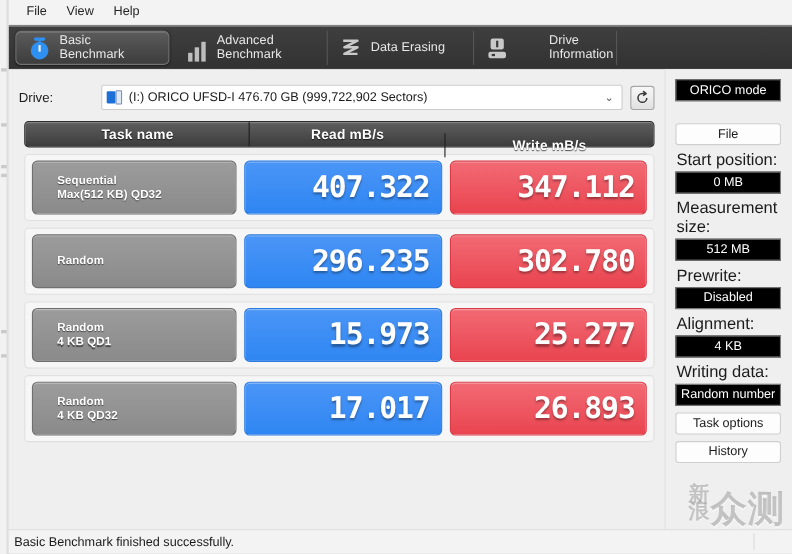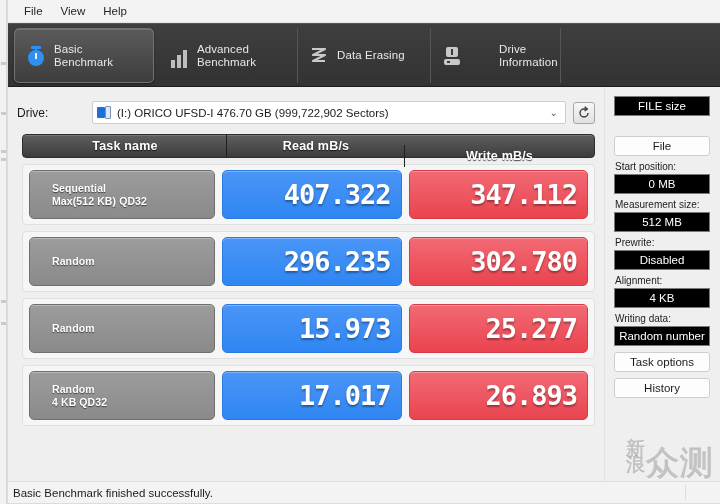--- a/index.html
+++ b/index.html
@@ -82,21 +82,21 @@
     padding-left: 7px;
     border-bottom: 1px solid #e4e4e4;
   }
   .menu-item {
     font-size: 11.5px; color: #242424;
     padding: 2px 9px;
   }
 
   
   .tabstrip {
-    height: 64px; flex: none;
+    height: 40px; flex: none;
     background: linear-gradient(#3f3f3f,#323232);
     border-top: 1px solid #565656;
     border-bottom: 1px solid #1c1c1c;
     display: flex; align-items: stretch;
     padding: 4px 0 3px 6px;
     position: relative;
   }
   .tab {
     display: flex; align-items: center; gap: 7px;
     padding: 0 12px 0 10px;
@@ -278,21 +278,21 @@
     display: flex; align-items: center; justify-content: center;
     font-size: 11.5px; color: #fff;
   }
   .side-light {
     height: 20px; background: #fdfdfd;
     border: 1px solid #cfcfcf; border-radius: 3px;
     display: flex; align-items: center; justify-content: center;
     font-size: 11.5px; color: #1b1b1b;
   }
   .side-cap {
-    font-size: 10px; color: #1b1b1b; margin: 5px 0 2px 1px;
+    font-size: 15px; color: #1b1b1b; margin: 5px 0 2px 1px;
   }
   .gap-a { height: 20px; }
   .gap-b { height: 6px; }
 
   
   .statusbar {
     height: 22px; flex: none;
     background: #f3f3f3;
     border-top: 1px solid #dedede;
     display: flex; align-items: center;
@@ -440,20 +440,21 @@
               <span>296.235</span>
             </div>
             <div class="cell-val cell-write">
               <span>302.780</span>
             </div>
           </div>
 
           <div class="rowbox">
             <div class="cell-task">
               <div class="l1">Random</div>
+              <div class="l2">4 KB QD1</div>
             </div>
             <div class="cell-val cell-read">
               <span>15.973</span>
             </div>
             <div class="cell-val cell-write">
               <span>25.277</span>
             </div>
           </div>
 
           <div class="rowbox">
@@ -466,21 +467,21 @@
             </div>
             <div class="cell-val cell-write">
               <span>26.893</span>
             </div>
           </div>
         </div>
       </div>
 
       <div class="right-col">
         <div class="side">
-          <div class="side-dark">FILE size</div>
+          <div class="side-dark">ORICO mode</div>
           <div class="gap-a"></div>
           <div class="side-light">File</div>
           <div class="side-cap">Start position:</div>
           <div class="side-dark">0 MB</div>
           <div class="side-cap">Measurement size:</div>
           <div class="side-dark">512 MB</div>
           <div class="side-cap">Prewrite:</div>
           <div class="side-dark">Disabled</div>
           <div class="side-cap">Alignment:</div>
           <div class="side-dark">4 KB</div>

